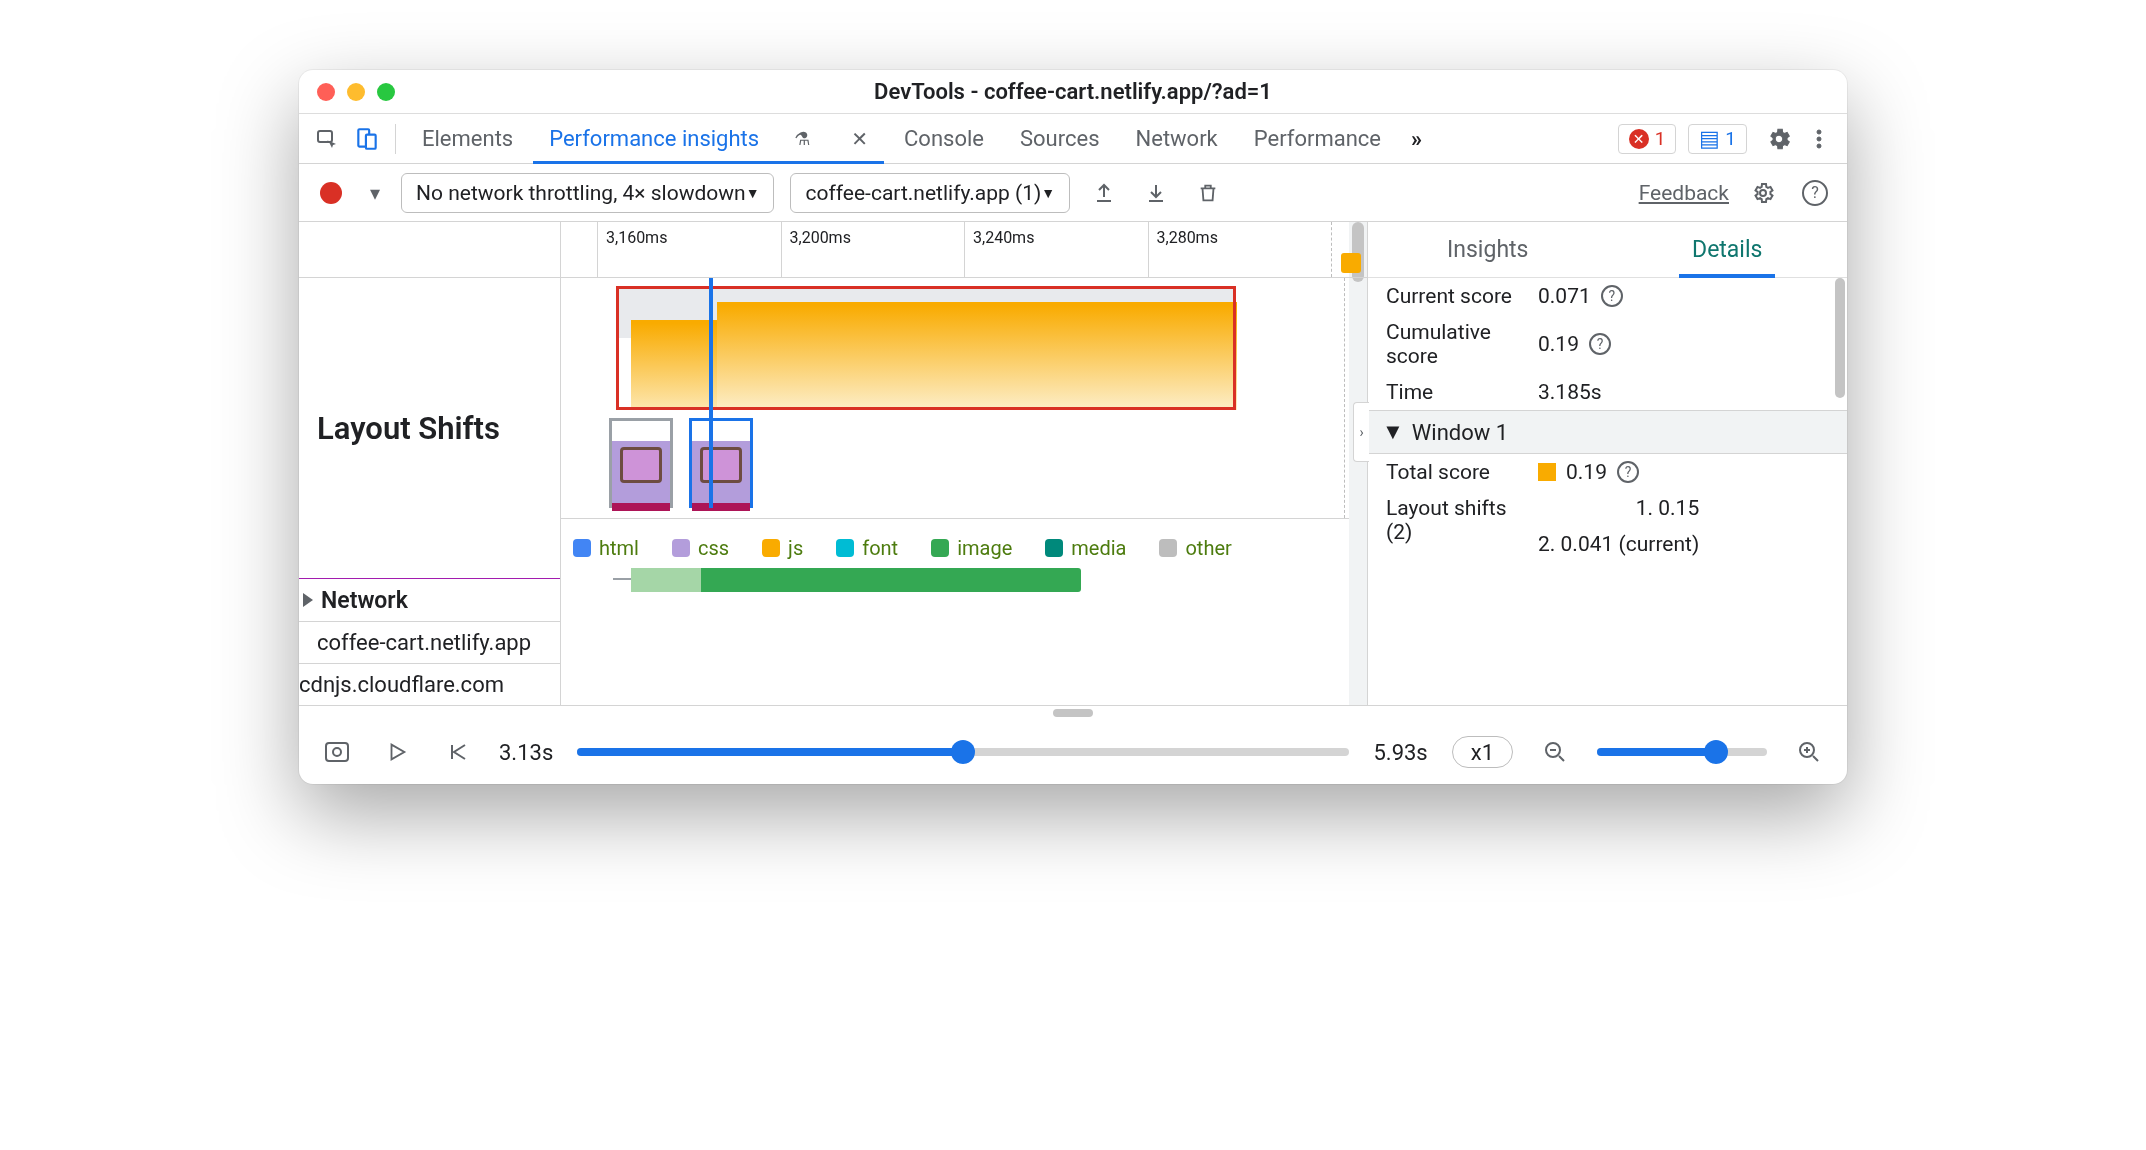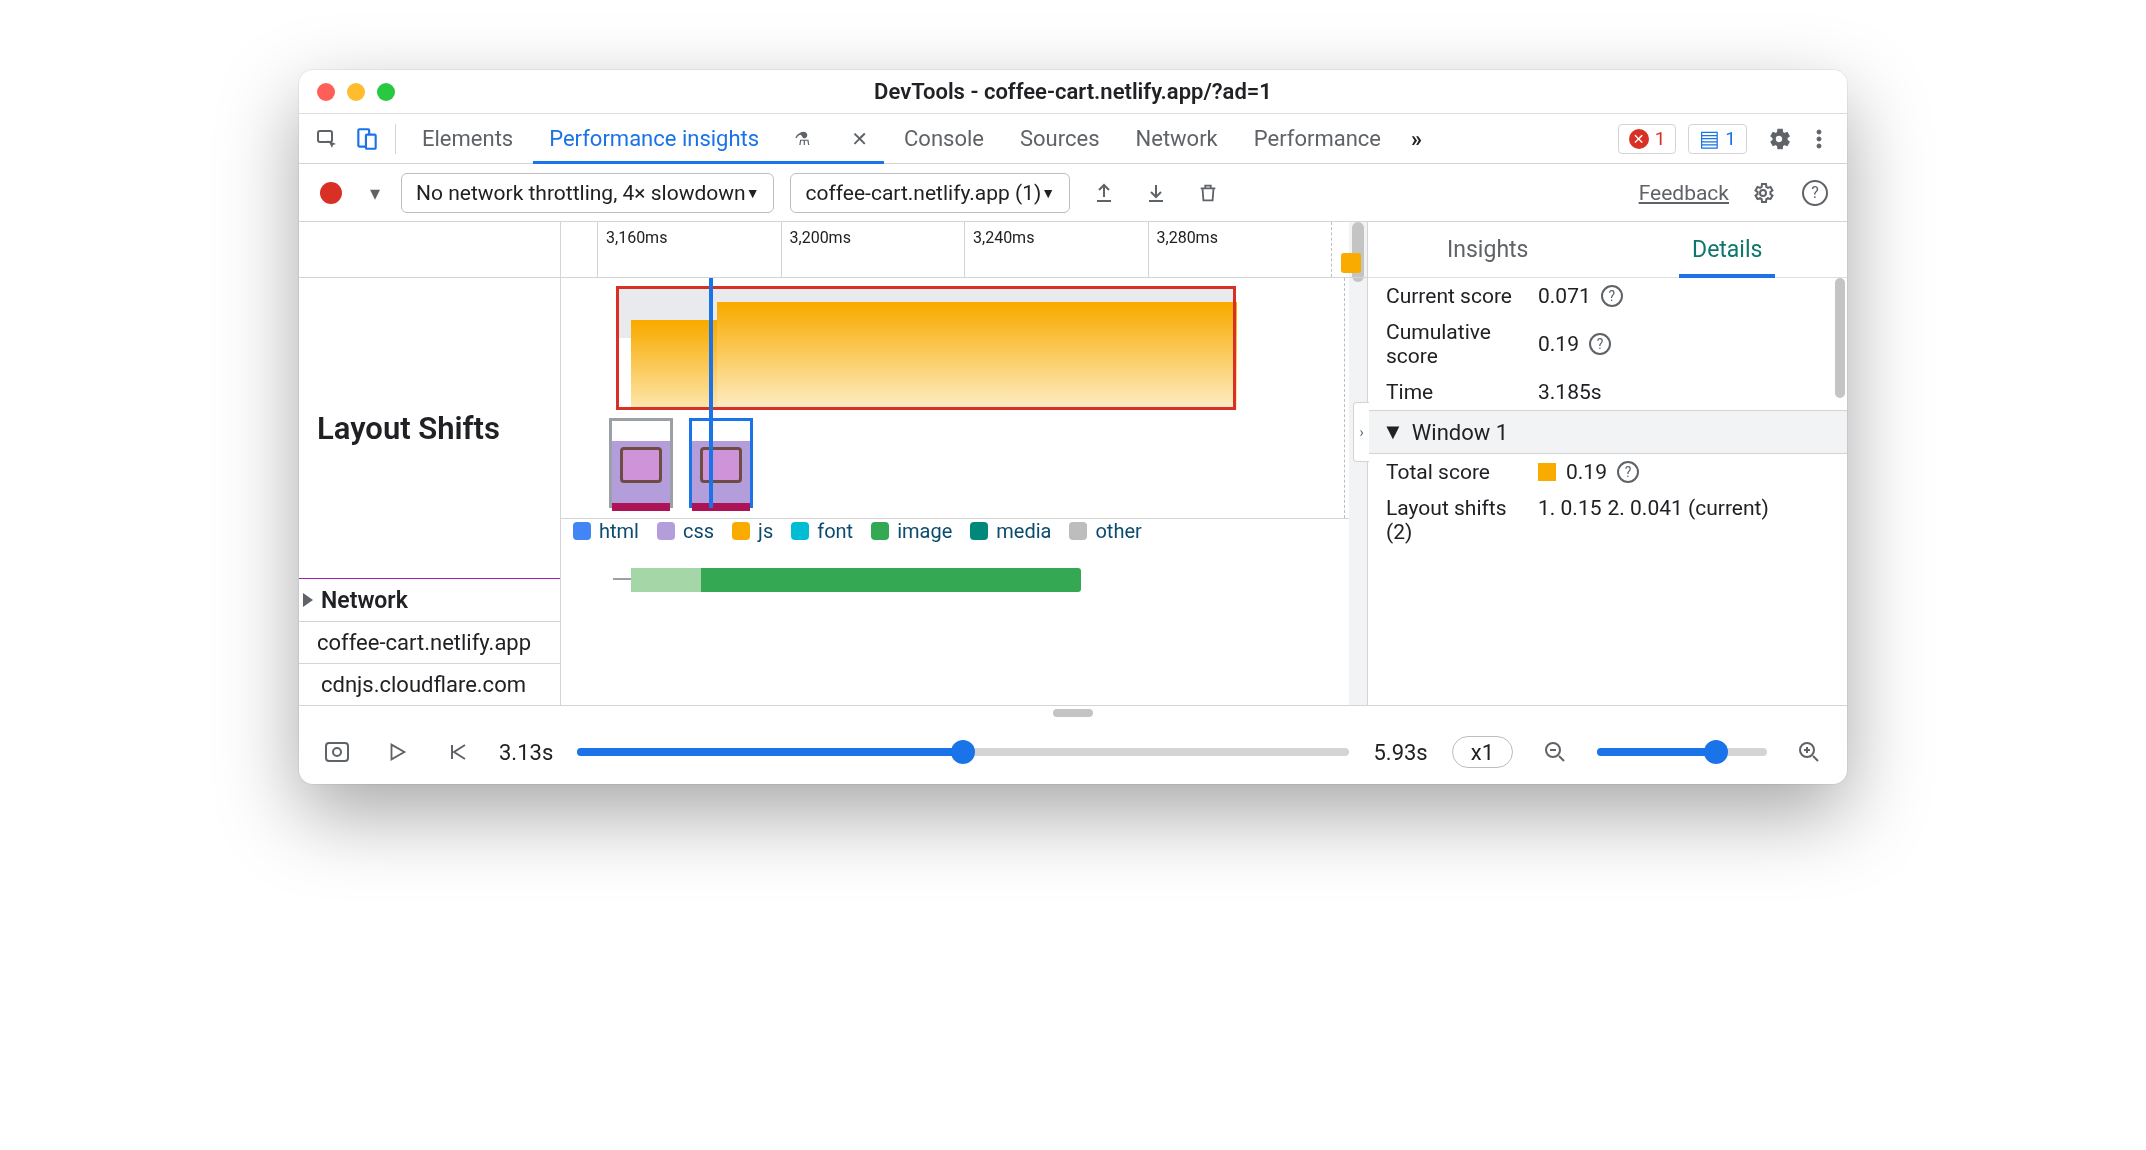--- a/index.html
+++ b/index.html
@@ -106,21 +106,21 @@
   .grad2{ position:absolute; left:156px; top:24px; width:520px; height:108px;
     background:linear-gradient(to bottom,#f9ab00,#fdeec8); border-top:3px solid #f9ab00;}
   .thumb { position:absolute; top:140px; width:64px; height:90px; border:3px solid #9aa0a6; background:#fff;}
   .thumb.sel{ border-color:#1a73e8;}
   .thumb .top{ height:20px; background:#fff;}
   .thumb .body{ height:62px; background:#b39ddb; position:relative;}
   .thumb .cup{ position:absolute; top:6px; left:8px; right:8px; height:36px; border:3px solid #6d4c41; background:#ce93d8; border-radius:4px;}
   .thumb .foot{ height:8px; background:#ad1457;}
   .vline{ position:absolute; left:148px; top:0; width:4px; height:230px; background:#1a73e8; z-index:6;}
   
-  .legend-row { height:42px; border-top:1px solid #d4d4d4; display:flex; align-items:flex-start; padding:0 12px; gap:18px; font-size:20px; color:#0c4a6e;}
+  .legend-row { height:42px; border-top:1px solid #d4d4d4; display:flex; align-items:flex-end; padding:0 12px; gap:33px; font-size:20px; color:#4d7c0f;}
   .lg{ display:inline-flex; align-items:center; gap:8px;}
   .sw{ width:18px; height:18px; border-radius:4px;}
   
   .net-rows{ padding:8px 12px 4px 0; position:relative;}
   .bar-pre{ position:absolute; height:24px; background:#a5d6a7;}
   .bar-in { position:absolute; height:24px; background:#34a853; border-radius:0 3px 3px 0;}
   
   .puck{ height:14px; display:flex; align-items:center; justify-content:center;}
   .puck div{ width:40px; height:8px; background:#c4c4c4; border-radius:4px;}
   
@@ -249,21 +249,21 @@
   <div class="main">
 
     <div class="leftcol">
       <div style="height:56px; border-bottom:1px solid #d4d4d4;"></div>
       <div style="flex:1; display:flex; align-items:center; padding-left:18px; border-bottom:1px solid #a21caf; font-size:31px; font-weight:600;">Layout Shifts</div>
       <div class="left-row first">
         <span class="tri"></span>
         <span>Network</span>
       </div>
       <div class="left-row" style="padding-left:18px">coffee-cart.netlify.app</div>
-      <div class="left-row" style="padding-left:22px; border-bottom:none">cdnjs.cloudflare.com</div>
+      <div class="left-row" style="padding-left:0; border-bottom:none">cdnjs.cloudflare.com</div>
     </div>
 
     <div class="centercol">
 
       <div style="position:absolute; right:0; top:0; width:18px; bottom:0; background:#f1f3f4;">
         <div style="position:absolute; top:0; left:3px; right:3px; height:60px; background:#c4c4c4; border-radius:6px;"></div>
       </div>
 
       <div class="ruler">
         <div style="width:36px"></div>
@@ -370,21 +370,21 @@
       <div class="kv">
         <div class="k">Total score</div>
         <div class="v">
             <span class="orange-sw"></span>
             <span>0.19</span>
             <span class="qcirc">?</span>
           </div>
       </div>
       <div class="kv" style="align-items:flex-start">
         <div class="k">Layout shifts (2)</div>
-        <div class="v" style="flex-direction:row; align-items:center; gap:6px">
+        <div class="v" style="flex-direction:column; align-items:flex-end; gap:12px">
           <span>1. 0.15</span>
           <span>2. 0.041 (current)</span>
         </div>
       </div>
     </div>
   </div>
 
   <div class="puck">
       <div></div>
     </div>

